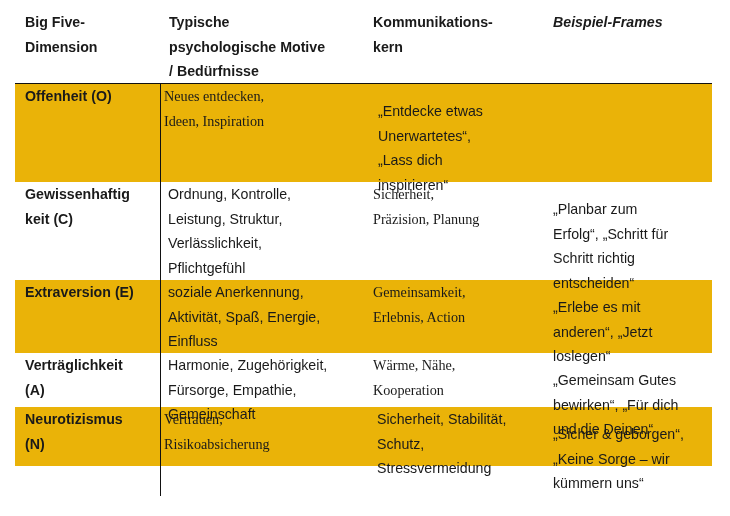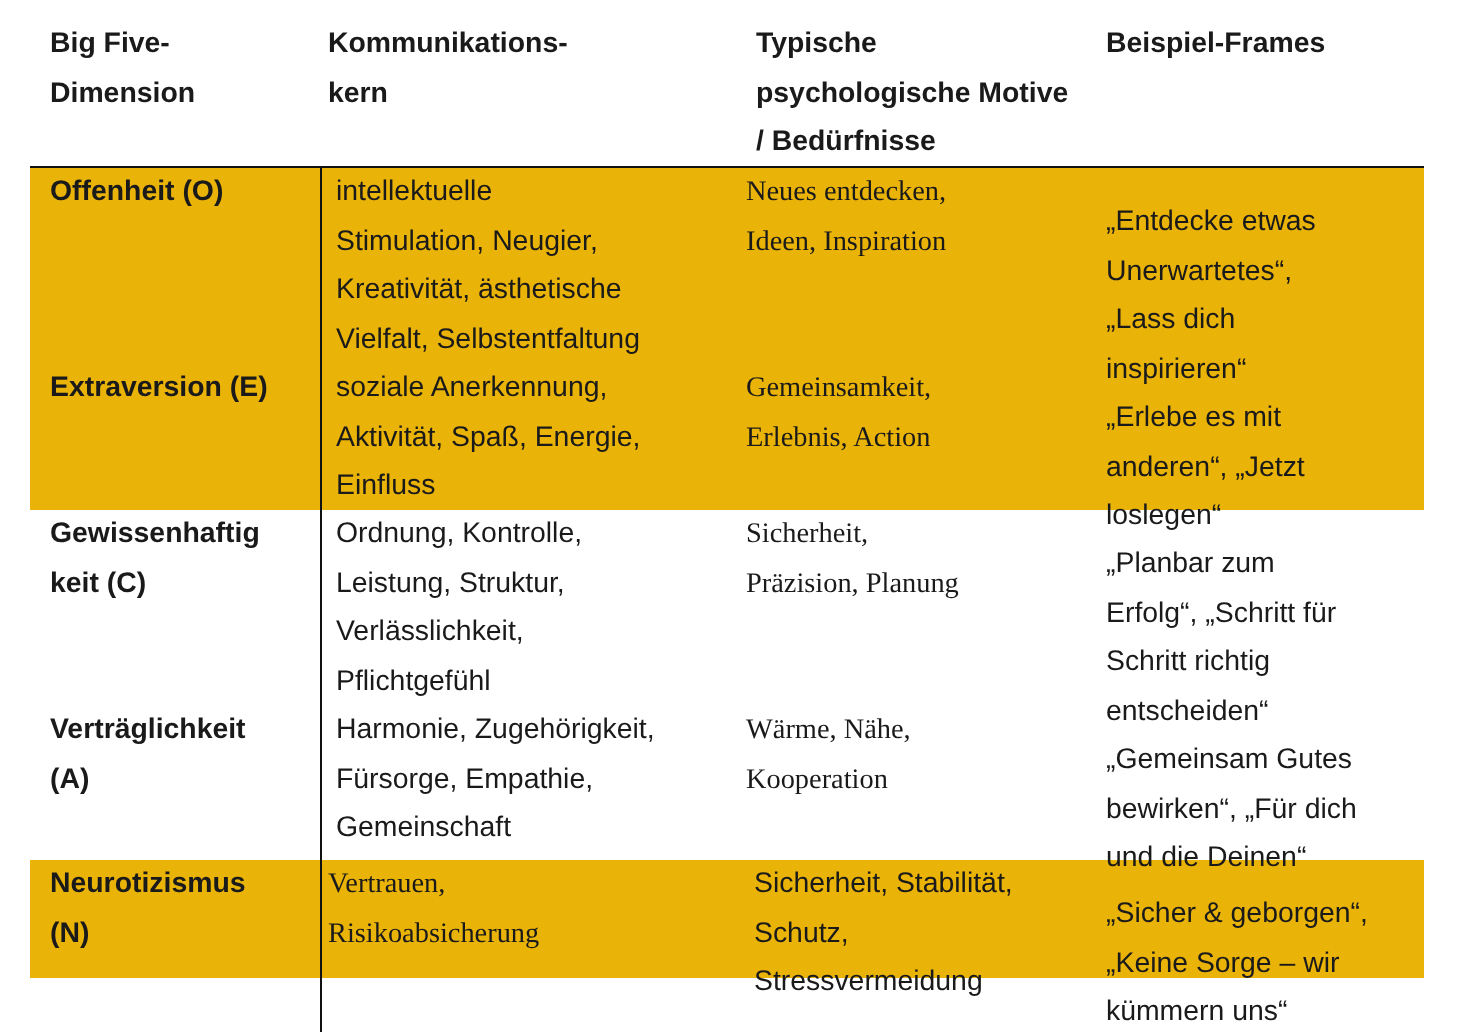--- a/index.html
+++ b/index.html
@@ -30,21 +30,21 @@
     }
     .th {
       font-weight: bold;
       line-height: 24.5px;
       padding-top: 4px;
       white-space: pre-line;
       padding-left: 10px;
     }
     .th.c2 { padding-left: 8px; }
     .th.c3 { padding-left: 3px; }
-    .th.c4 { padding-left: 8px; }
+    .th.c4 { padding-left: 8px; font-style: italic; }
     .row {
       display: grid;
       grid-template-columns: 146px 209px 175px 167px;
       line-height: 24.5px;
     }
     .row.shaded { background: #eab308; }
     .cell {
       white-space: pre-line;
       padding-left: 10px;
       padding-top: 0px;
@@ -52,77 +52,73 @@
     .cell.c1 {
       font-weight: bold;
       border-right: 1.5px solid #111;
     }
     .cell.c2 { padding-left: 7px; }
     .cell.c3 { padding-left: 3px; font-family: Liberation Serif, serif; }
     .cell.c4 { padding-left: 8px; margin-top: 15px; }
     .r-o { height: 98px; }
     .r-c { height: 98px; }
     .r-e { height: 73px; }
-    .r-a { height: 77px; }
+    .r-a { height: 54px; }
     .r-n { height: 59px; }
   </style>
 </head>
 <body>
 
 <div class="table">
   <div class="thead">
     <div class="th c1">Big Five-
 Dimension</div>
-    <div class="th c3">Kommunikations-
-kern</div>
     <div class="th c2">Typische
 psychologische Motive
 / Bedürfnisse</div>
+    <div class="th c3">Kommunikations-
+kern</div>
     <div class="th c4">Beispiel-Frames</div>
   </div>
 
   <div class="row shaded r-o">
     <div class="cell c1">Offenheit (O)</div>
-    <div class="cell c2">intellektuelle
-Stimulation, Neugier,
-Kreativität, ästhetische
-Vielfalt, Selbstentfaltung</div>
     <div class="cell c3">Neues entdecken,
 Ideen, Inspiration</div>
     <div class="cell c4">„Entdecke etwas
 Unerwartetes“,
 „Lass dich
 inspirieren“</div>
-  </div>
-
-  <div class="row shaded r-e">
-    <div class="cell c1">Extraversion (E)</div>
-    <div class="cell c2">soziale Anerkennung,
-Aktivität, Spaß, Energie,
-Einfluss</div>
-    <div class="cell c3">Gemeinsamkeit,
-Erlebnis, Action</div>
-    <div class="cell c4">„Erlebe es mit
-anderen“, „Jetzt
-loslegen“</div>
   </div>
 
   <div class="row r-c">
     <div class="cell c1">Gewissenhaftig
 keit (C)</div>
     <div class="cell c2">Ordnung, Kontrolle,
 Leistung, Struktur,
 Verlässlichkeit,
 Pflichtgefühl</div>
     <div class="cell c3">Sicherheit,
 Präzision, Planung</div>
     <div class="cell c4">„Planbar zum
 Erfolg“, „Schritt für
 Schritt richtig
 entscheiden“</div>
+  </div>
+
+  <div class="row shaded r-e">
+    <div class="cell c1">Extraversion (E)</div>
+    <div class="cell c2">soziale Anerkennung,
+Aktivität, Spaß, Energie,
+Einfluss</div>
+    <div class="cell c3">Gemeinsamkeit,
+Erlebnis, Action</div>
+    <div class="cell c4">„Erlebe es mit
+anderen“, „Jetzt
+loslegen“</div>
   </div>
 
   <div class="row r-a">
     <div class="cell c1">Verträglichkeit
 (A)</div>
     <div class="cell c2">Harmonie, Zugehörigkeit,
 Fürsorge, Empathie,
 Gemeinschaft</div>
     <div class="cell c3">Wärme, Nähe,
 Kooperation</div>

